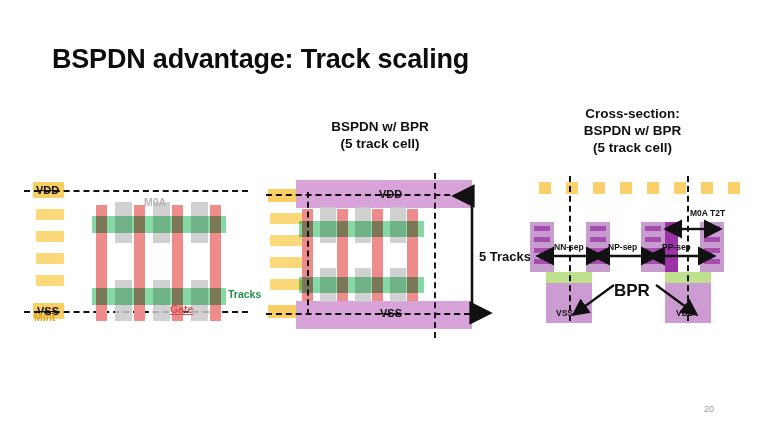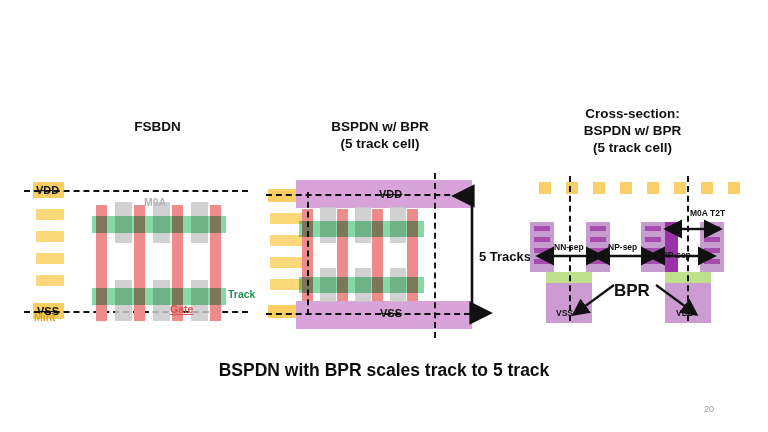--- a/index.html
+++ b/index.html
@@ -146,23 +146,23 @@
     color: #9a9a9a;
   }
 
   svg { position: absolute; overflow: visible; }
 </style>
 </head>
 <body>
 
 <div class="slide">
 
+  <div class="slide-title">BSPDN advantage: Track scaling</div>
 
   <div id="heading-fsbdn" class="panel-heading">
-    <div>FSBDN</div>
   </div>
 
   <div class="mint-bar hi" style="left:33px; top:182px; width:31px; height:16px;"></div>
   <div class="mint-bar" style="left:36px; top:209px; width:28px; height:11px;"></div>
   <div class="mint-bar" style="left:36px; top:231px; width:28px; height:11px;"></div>
   <div class="mint-bar" style="left:36px; top:253px; width:28px; height:11px;"></div>
   <div class="mint-bar" style="left:36px; top:275px; width:28px; height:11px;"></div>
   <div class="mint-bar hi" style="left:33px; top:303px; width:31px; height:16px;"></div>
 
   <div class="hline-dash" style="left:24px; top:190px; width:224px;"></div>
@@ -181,21 +181,21 @@
   <div class="m0a" style="left:191px; top:202px; width:17px; height:41px;"></div>
 
   <div class="m0a" style="left:115px; top:280px; width:17px; height:41px;"></div>
   <div class="m0a" style="left:153px; top:280px; width:17px; height:41px;"></div>
   <div class="m0a" style="left:191px; top:280px; width:17px; height:41px;"></div>
 
   <div class="active" style="left:92px; top:216px; width:134px; height:17px; mix-blend-mode:multiply;"></div>
   <div class="active" style="left:92px; top:288px; width:134px; height:17px; mix-blend-mode:multiply;"></div>
 
   <div class="lbl lbl-m0a" style="left:144px; top:196px;">M0A</div>
-  <div class="lbl lbl-active" style="left:228px; top:288px;">Track</div>
+  <div class="lbl lbl-active" style="left:228px; top:288px;">Tracks</div>
   <div class="lbl lbl-gate" style="left:170px; top:303px;">Gate</div>
 
   <div id="heading-bspdn" class="panel-heading">
     <div>BSPDN w/ BPR</div>
     <div>(5 track cell)</div>
   </div>
 
   <div class="mint-bar hi" style="left:268px; top:189px; width:34px; height:13px;"></div>
   <div class="mint-bar" style="left:270px; top:213px; width:32px; height:11px;"></div>
   <div class="mint-bar" style="left:270px; top:235px; width:32px; height:11px;"></div>
@@ -303,29 +303,28 @@
       <marker id="arrR" markerWidth="8" markerHeight="8" refX="1" refY="4" orient="auto">
         <path d="M0,0 L8,4 L0,8 Z" fill="#111111"></path>
       </marker>
     </defs>
     <line x1="4" y1="10" x2="40" y2="10" stroke="#111111" stroke-width="2.4" marker-start="url(#arrL)" marker-end="url(#arrR)"></line>
     <line x1="60" y1="10" x2="95" y2="10" stroke="#111111" stroke-width="2.4" marker-start="url(#arrL)" marker-end="url(#arrR)"></line>
     <line x1="115" y1="10" x2="152" y2="10" stroke="#111111" stroke-width="2.4" marker-start="url(#arrL)" marker-end="url(#arrR)"></line>
   </svg>
   <div class="lbl lbl-sep" style="left:554px; top:242px;">NN-sep</div>
   <div class="lbl lbl-sep" style="left:608px; top:242px;">NP-sep</div>
-  <div class="lbl lbl-sep" style="left:662px; top:242px;margin-top:8px;">PP-sep</div>
+  <div class="lbl lbl-sep" style="left:662px; top:242px;">PP-sep</div>
 
   <svg width="36" height="16" style="left:676px; top:222px;">
     <line x1="4" y1="7" x2="30" y2="7" stroke="#111111" stroke-width="2.4" marker-start="url(#arrL)" marker-end="url(#arrR)"></line>
   </svg>
   <div class="lbl lbl-sep" style="left:690px; top:208px;">M0A T2T</div>
 
   <svg width="130" height="40" style="left:570px; top:281px;">
     <line x1="44" y1="4" x2="14" y2="26" stroke="#111111" stroke-width="2.2" marker-end="url(#arrR)"></line>
     <line x1="86" y1="4" x2="116" y2="26" stroke="#111111" stroke-width="2.2" marker-end="url(#arrR)"></line>
   </svg>
   <div class="lbl" style="left:614px; top:281px; font-size:17px;">BPR</div>
 
-  <div class="caption">BSPDN with BPR scales track to 5 track</div>
   <div class="page-num">20</div>
 
 </div>
 
 </body></html>

